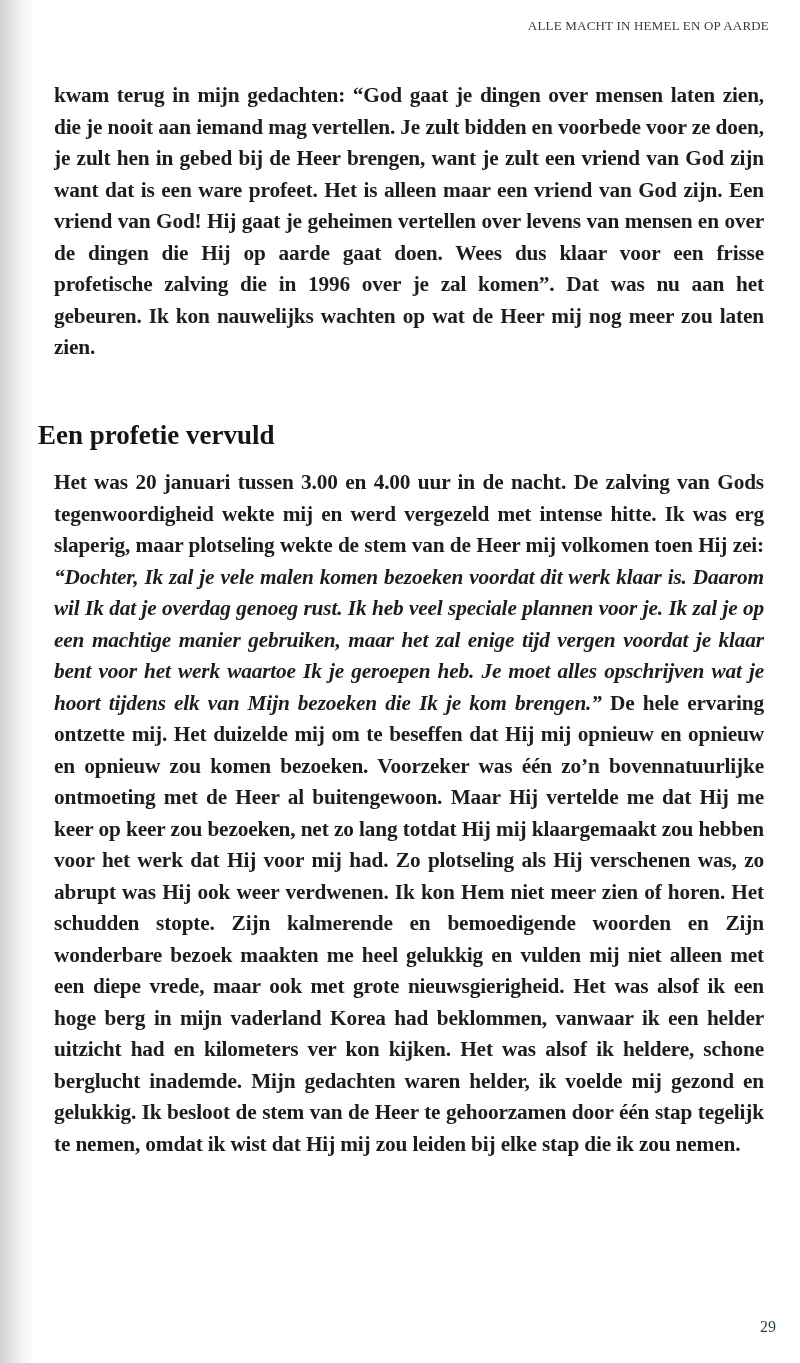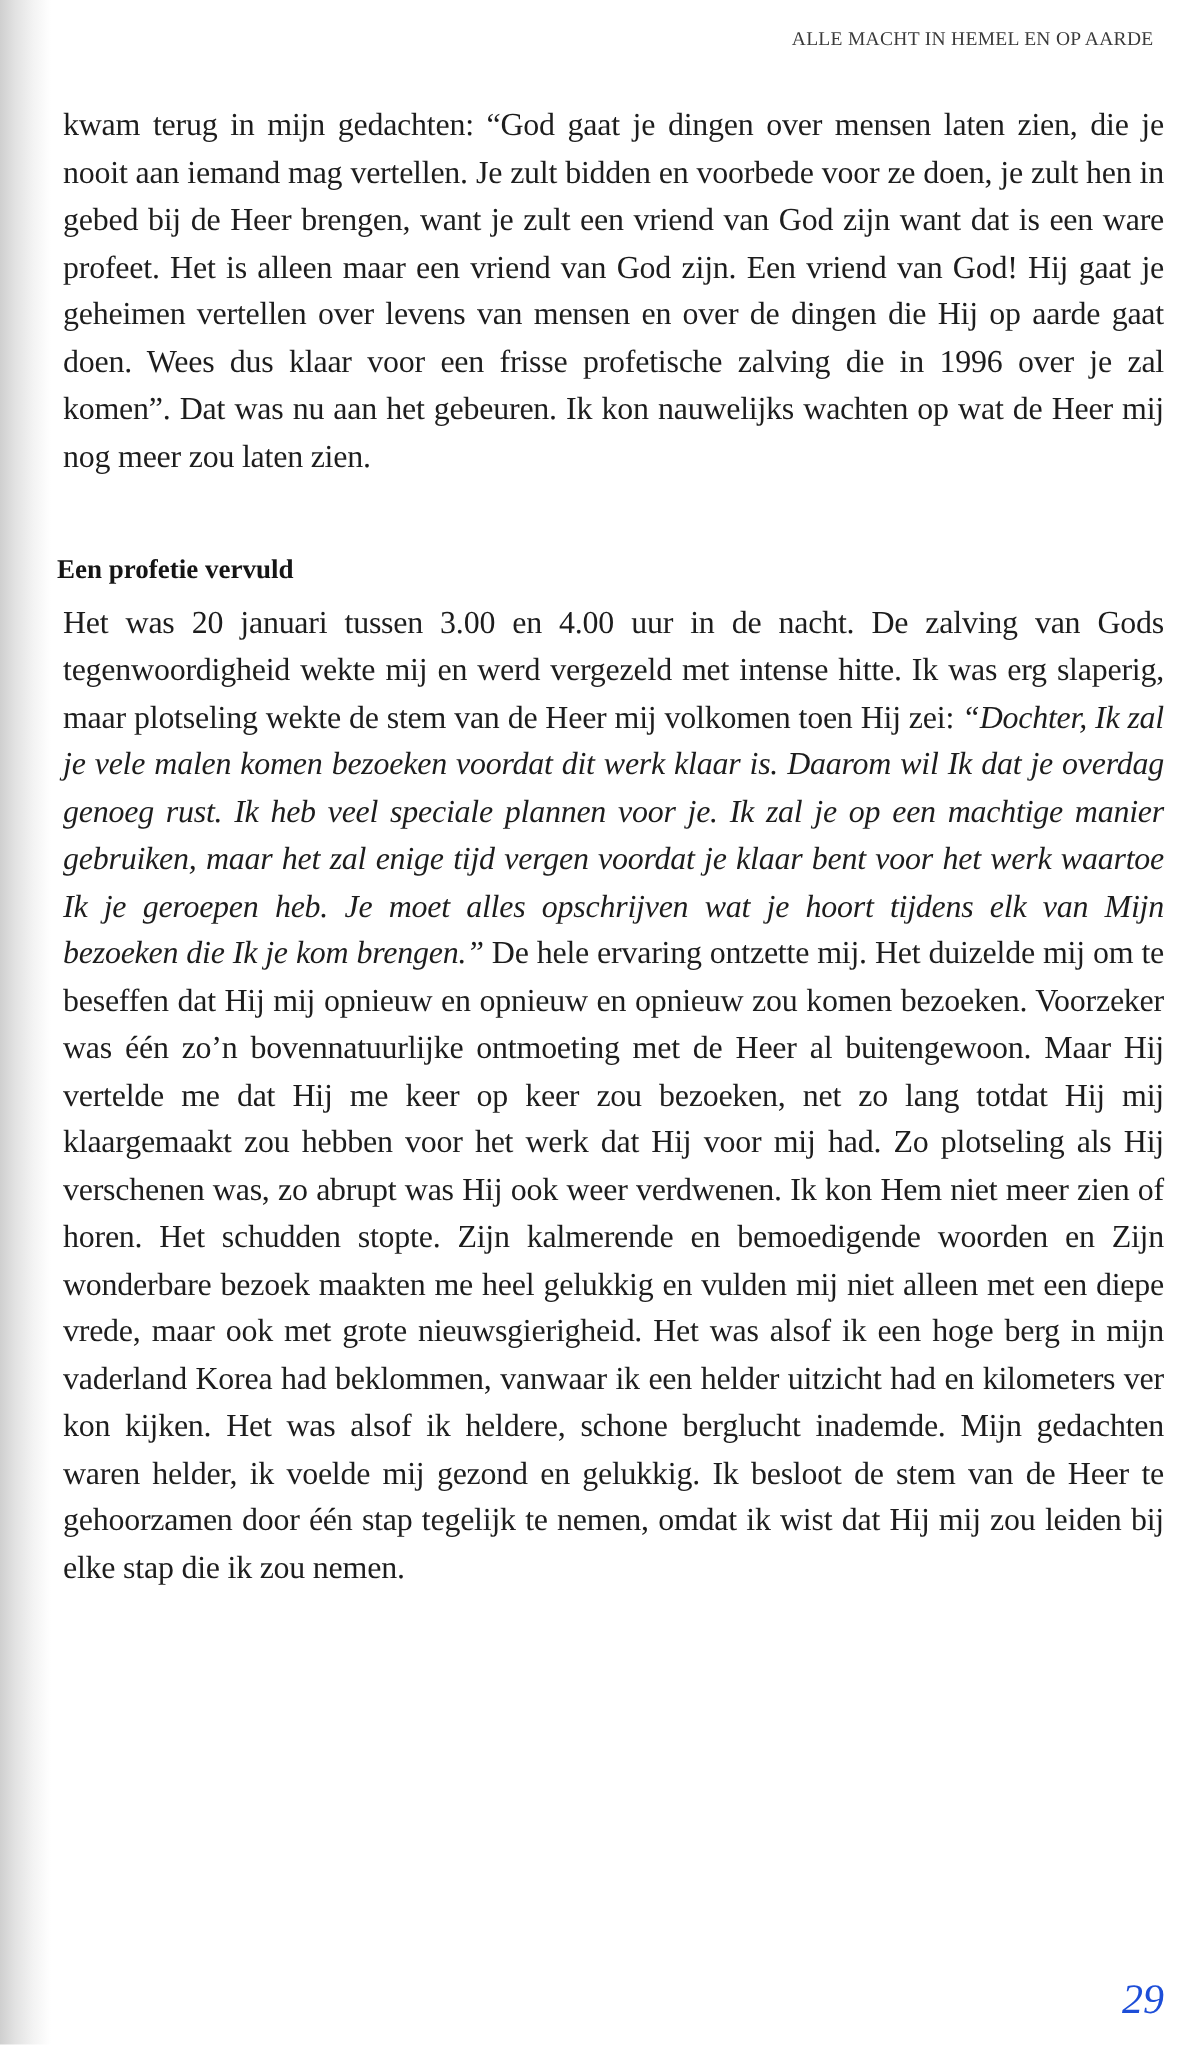--- a/index.html
+++ b/index.html
@@ -32,46 +32,46 @@
       color: #3a3a3a;
       text-transform: uppercase;
     }
     .page-body {
       position: absolute;
       left: 38px;
       top: 64px;
       width: 742px;
     }
     .para {
-      margin: 4px;
+      margin: 16px;
       font-size: 21.3px;
       line-height: 31.5px;
       text-align: justify;
       text-align-last: left;
       letter-spacing: -0.15px;
+      font-weight: bold;
     }
     .heading {
       margin: 0;
-      font-size: 18px;
+      font-size: 27px;
       line-height: 31.5px;
       font-weight: bold;
       color: #151515;
     }
     .gap-1 { height: 40px; }
     .gap-2 { height: 40px; }
     em.quote {
       font-style: italic;
     }
     .page-number {
       position: absolute;
       right: 24px;
       top: 1318px;
-      font-size: 28px;
-      color: #1d4ed8;
-      font-style: italic;
+      font-size: 16px;
+      color: #14532d;
     }
   </style>
 </head>
 <body>
 
 <div class="gutter-shadow"></div>
 
 <div class="running-head">ALLE MACHT IN HEMEL EN OP AARDE</div>
 
 <div class="page-body">

